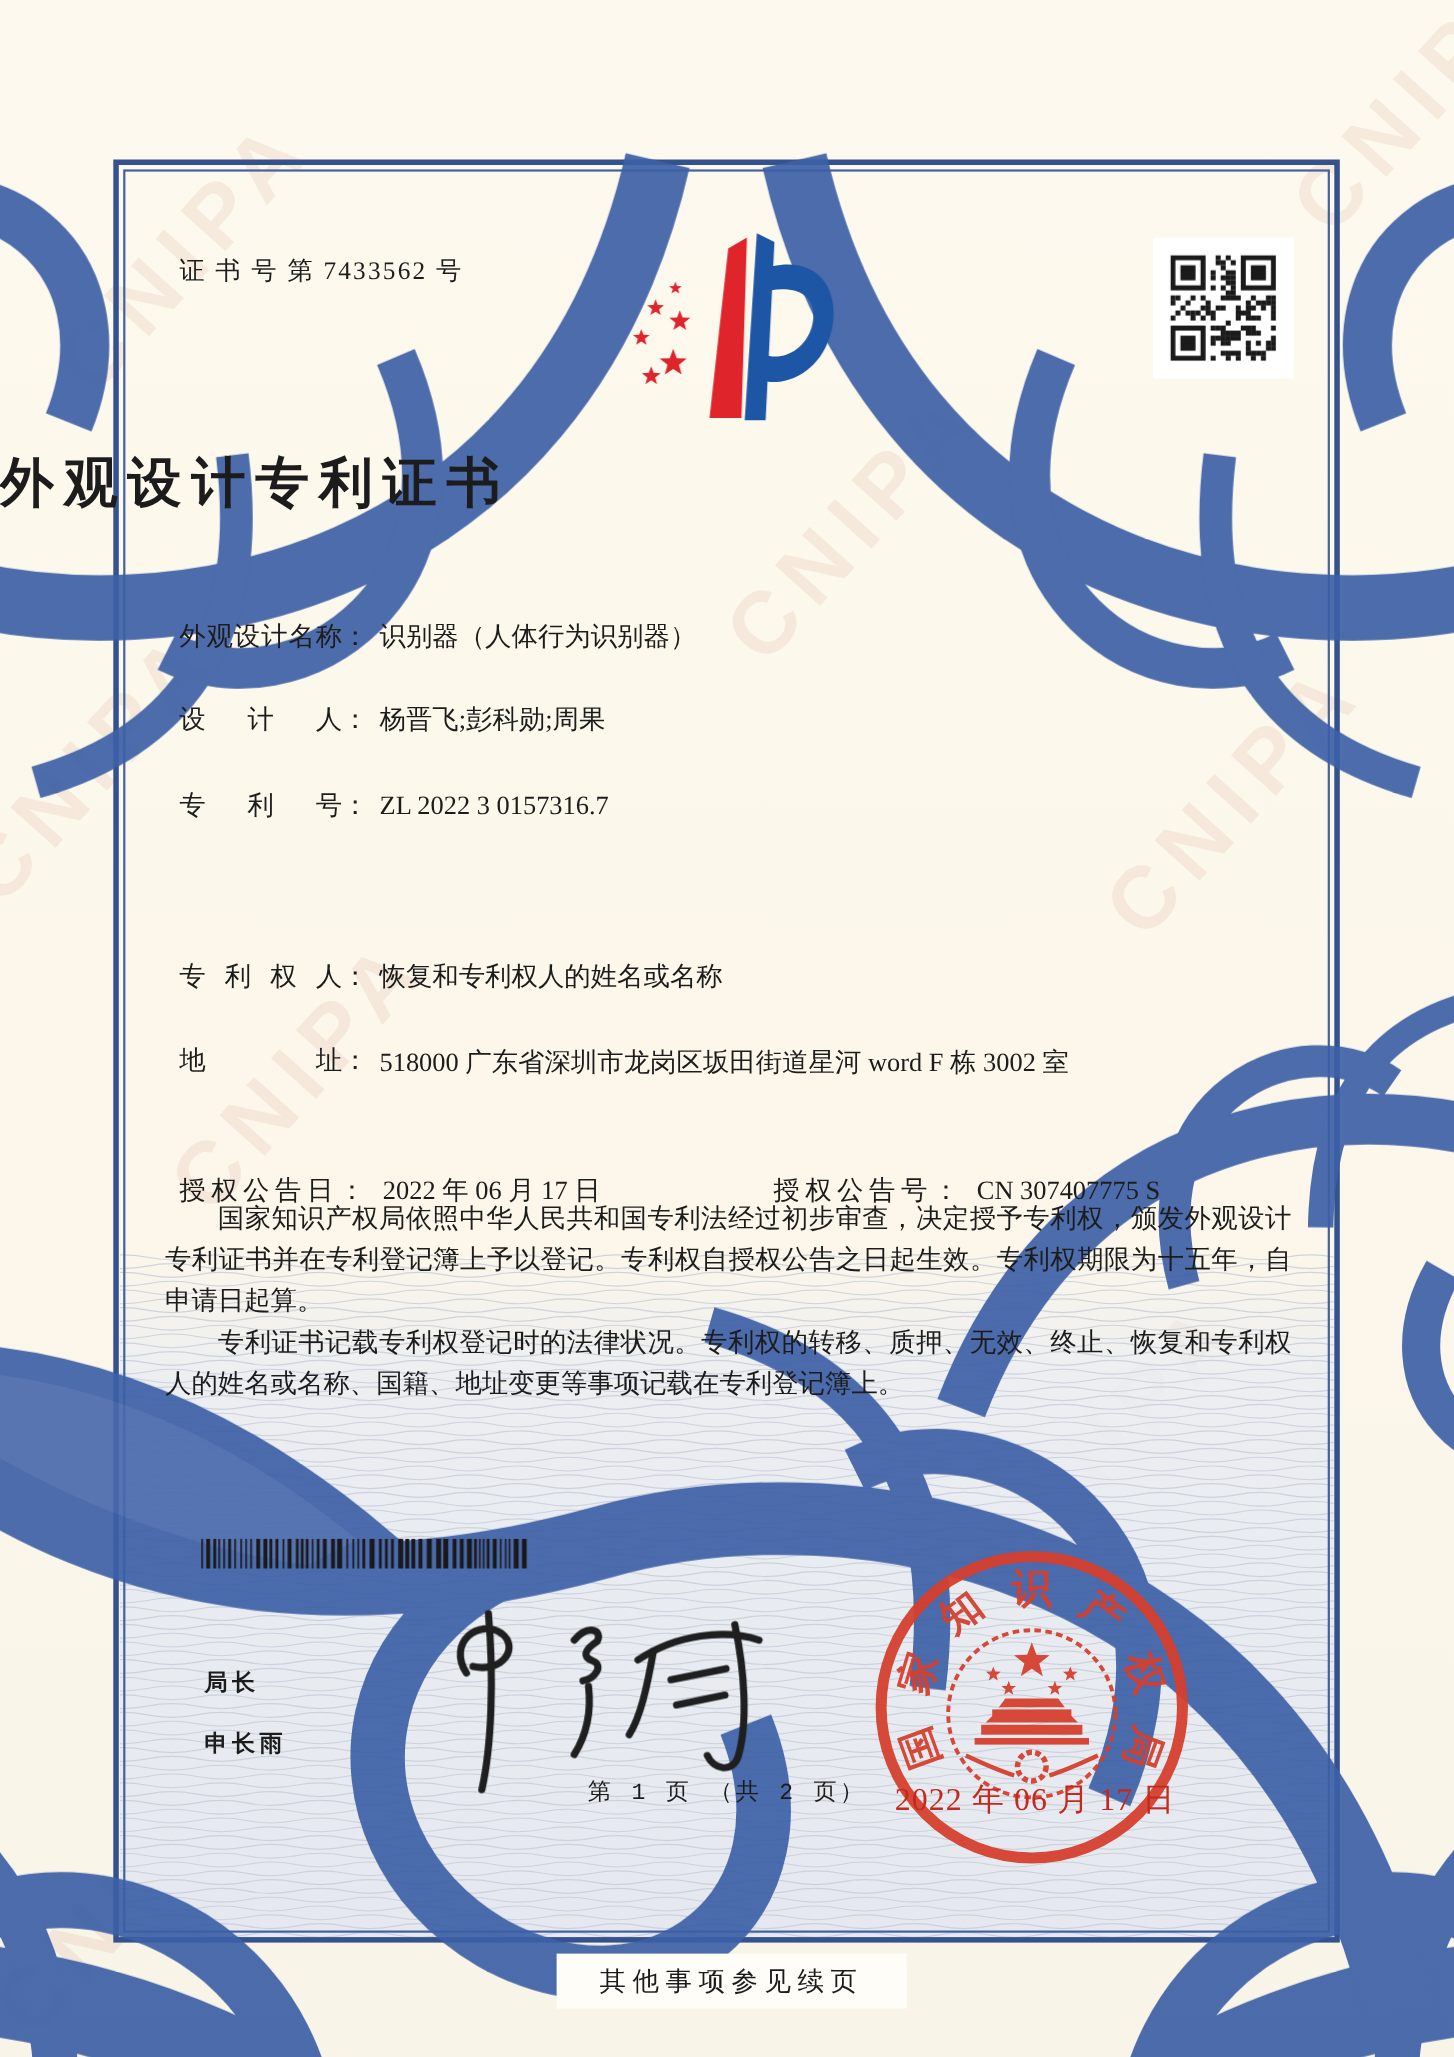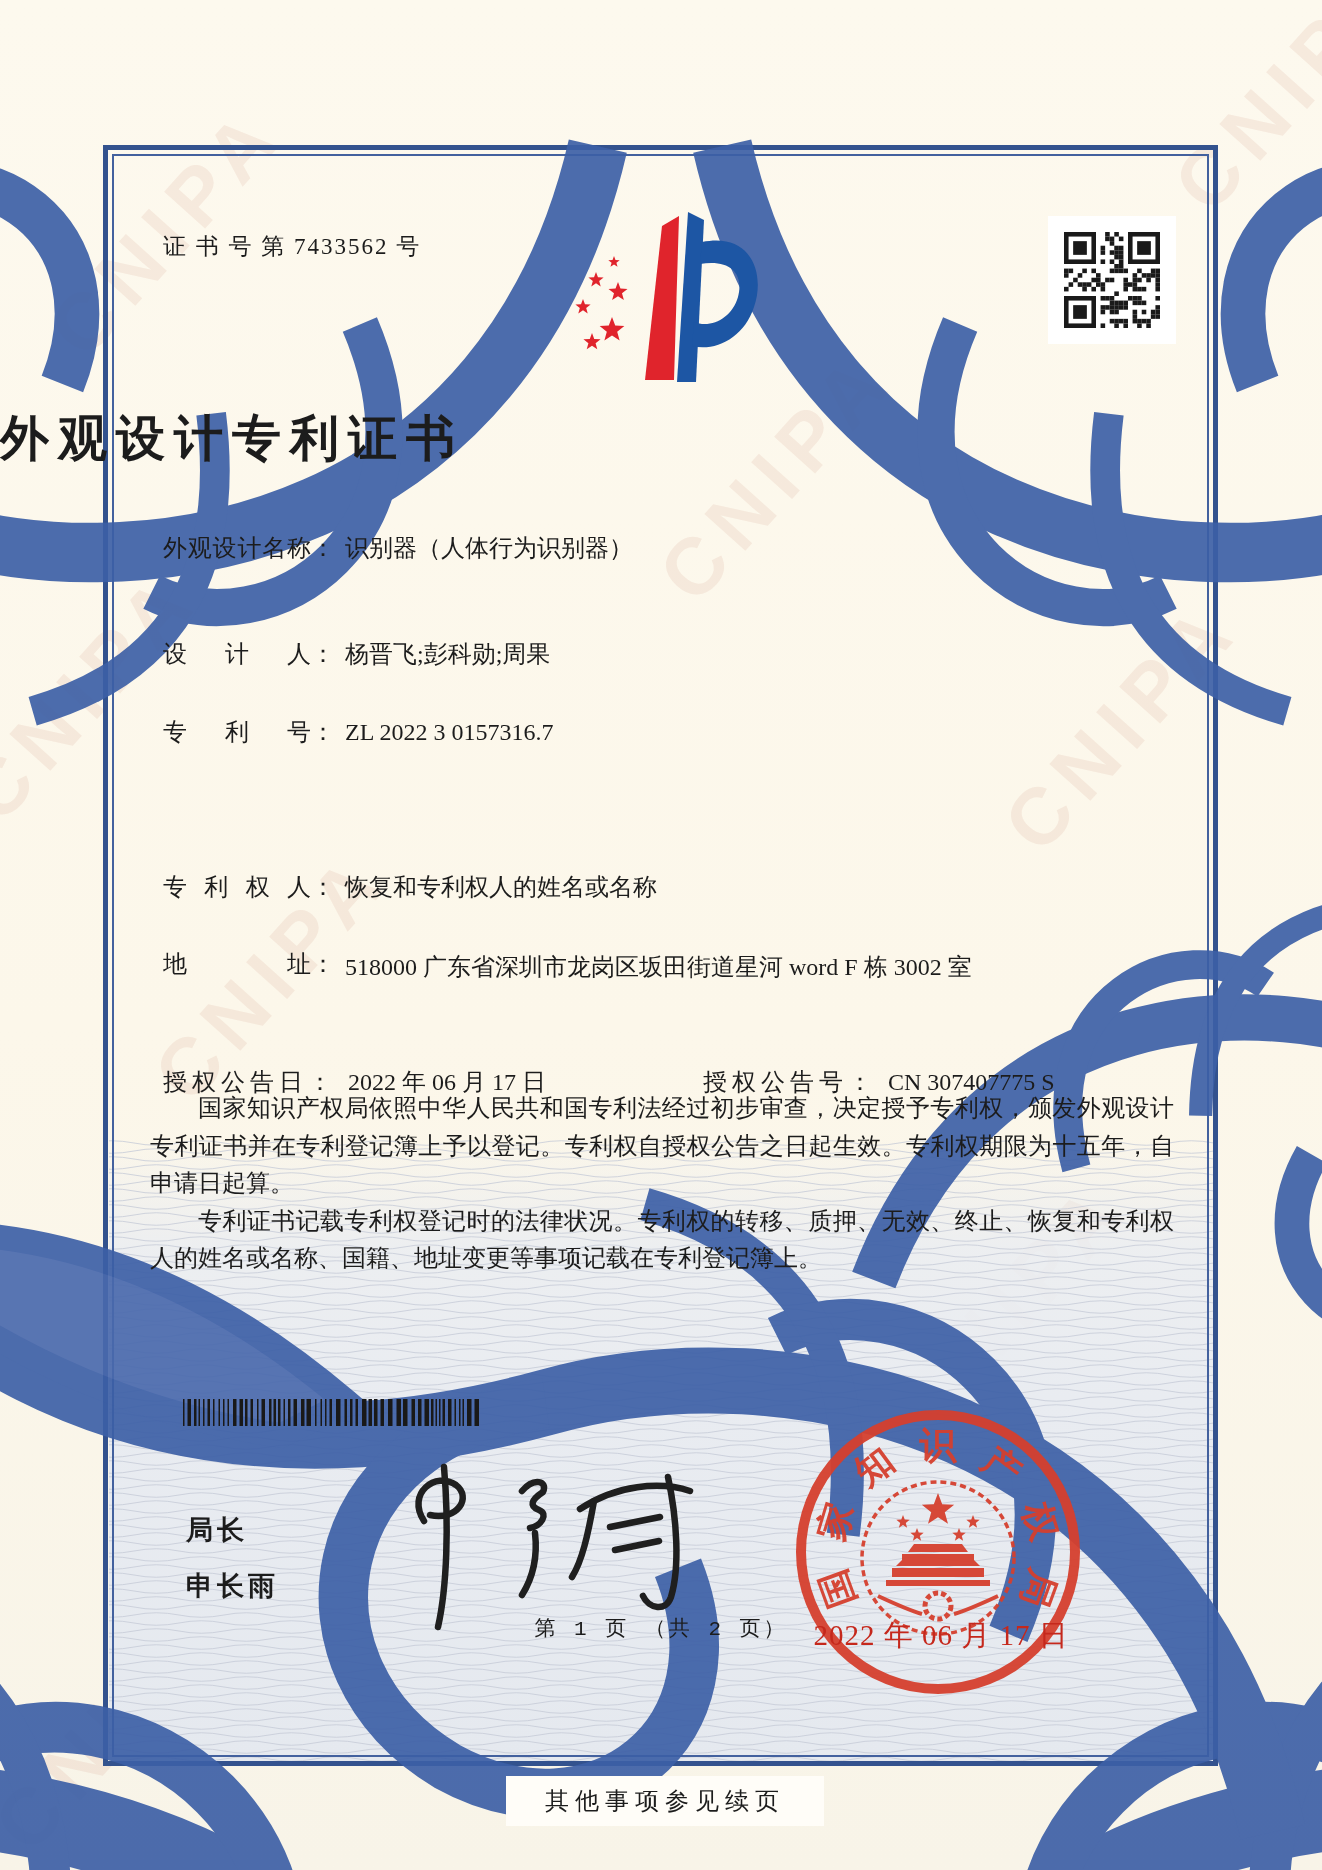--- a/index.html
+++ b/index.html
@@ -42,21 +42,21 @@
   .glabel{letter-spacing:5px;}
   
   .body-text{
     position:absolute;left:150px;top:1090px;width:1024px;
     font-size:24px;line-height:37.5px;text-align:justify;
   }
   .body-text p{margin:0;text-indent:2em;}
   
   .barcode{position:absolute;left:183px;top:1399px;width:296px;height:27px;}
   
-  .signer{position:absolute;left:186px;top:1502px;font-family:"Liberation Sans","DejaVu Sans",sans-serif;font-weight:700;font-size:27px;line-height:56px;letter-spacing:4px;}
+  .signer{position:absolute;left:186px;top:1502px;font-family:"Liberation Sans","DejaVu Sans",sans-serif;font-weight:700;font-size:21px;line-height:56px;letter-spacing:4px;}
   .signature{position:absolute;left:372px;top:1455px;}
   
   .seal{position:absolute;left:787px;top:1396px;opacity:.95;}
   .seal-date{
     position:absolute;left:800px;top:1616px;width:282px;text-align:center;
     font-size:29px;color:#c5281c;letter-spacing:1px;white-space:nowrap;z-index:5;
   }
   .page-footer{position:absolute;left:0;top:1614px;width:100%;text-align:center;font-size:21px;letter-spacing:3px;font-family:Liberation Mono, monospace;}
   .note-strip{
     position:absolute;left:506px;top:1776px;width:318px;height:50px;background:#fffdf8;
@@ -350,21 +350,21 @@
         <rect x="68.57142857142857" y="4.571428571428571" width="22.857142857142854" height="22.857142857142854" fill="#fff"></rect>
         <rect x="73.14285714285714" y="9.142857142857142" width="13.714285714285714" height="13.714285714285714" fill="#1a1a1a"></rect>
         <rect x="0" y="64" width="32" height="32" fill="#1a1a1a"></rect>
         <rect x="4.571428571428571" y="68.57142857142857" width="22.857142857142854" height="22.857142857142854" fill="#fff"></rect>
         <rect x="9.142857142857142" y="73.14285714285714" width="13.714285714285714" height="13.714285714285714" fill="#1a1a1a"></rect>
       </svg>
   </div>
 
   <div class="doc-title">外观设计专利证书</div>
 
-  <div class="frow" style="top:532px">
+  <div class="frow" style="top:562px">
     <span class="flabel">外观设计名称</span><span class="fcolon">：</span><span class="fvalue">识别器（人体行为识别器）</span>
   </div>
   <div class="frow" style="top:638px">
     <span class="flabel">设计人</span><span class="fcolon">：</span><span class="fvalue">杨晋飞;彭科勋;周果</span>
   </div>
   <div class="frow" style="top:716px">
     <span class="flabel">专利号</span><span class="fcolon">：</span><span class="fvalue">ZL 2022 3 0157316.7</span>
   </div>
   <div class="frow" style="top:871px">
     <span class="flabel">专利权人</span><span class="fcolon">：</span><span class="fvalue">恢复和专利权人的姓名或名称</span>

